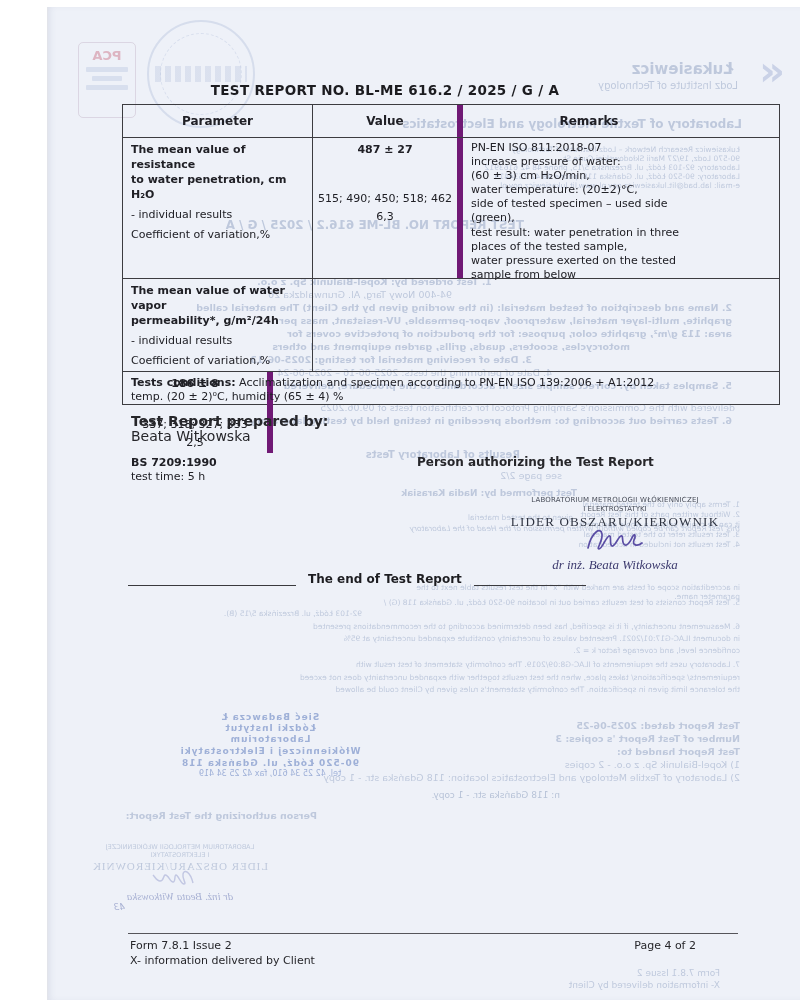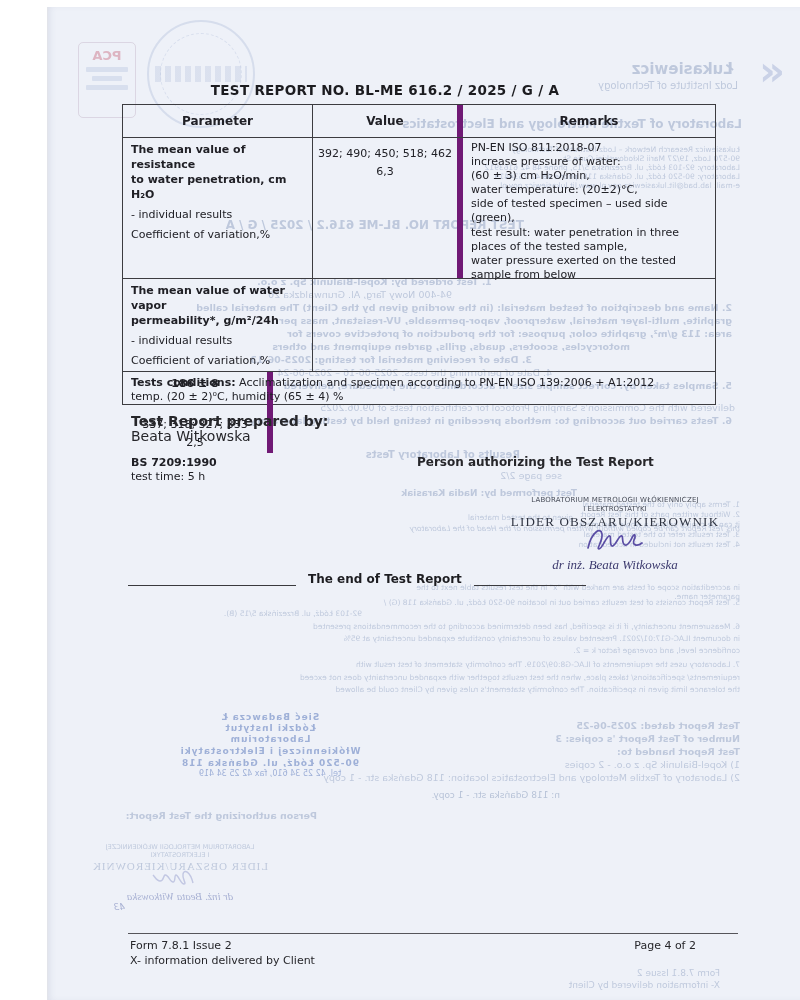--- a/index.html
+++ b/index.html
@@ -19,21 +19,21 @@
   .circle-ghost{position:absolute;left:147px;top:20px;width:104px;height:104px;border-radius:50%;
                 border:2px solid rgba(168,182,214,.35);}
   .circle-ghost::before{content:"";position:absolute;left:11px;top:11px;right:11px;bottom:11px;
                 border-radius:50%;border:1px dashed rgba(168,182,214,.32);}
   .circle-ghost::after{content:"";position:absolute;left:6px;top:44px;right:6px;height:16px;
                 background:repeating-linear-gradient(90deg,rgba(168,182,214,.28) 0 6px,transparent 6px 10px);}
   .ghost-sig{position:absolute;left:150px;top:866px;transform:scaleX(-1);}
   
   .title{position:absolute;left:88px;top:82px;width:594px;text-align:center;font-weight:bold;
          font-size:13.5px;letter-spacing:.3px;color:#1c1c20;}
-  .rpt-table{position:absolute;left:122px;top:104px;width:594px;border:1px solid #3c3c40;
+  .rpt-table{position:absolute;left:122px;top:104px;width:658px;border:1px solid #3c3c40;
              font-size:11px;color:#202026;box-sizing:border-box;}
   .trow{display:flex;}
   .trow + .trow{border-top:1px solid #3c3c40;}
   .c1{width:190px;border-right:1px solid #3c3c40;box-sizing:border-box;padding:4px 8px;}
   .c2{width:150px;border-right:6px solid #701a75;box-sizing:border-box;padding:4px 2px;text-align:center;}
   .c3{width:252px;box-sizing:border-box;padding:3px 8px;}
   .hrow{height:32px;}
   .hrow .hc{display:flex;align-items:center;justify-content:center;font-weight:bold;font-size:12px;}
   .r1{height:140px;} .r2{height:92px;flex-direction:column;}
   .b{font-weight:bold;}
@@ -152,21 +152,22 @@
     </div>
 
     <div class="trow r1">
       <div class="c1">
         <div class="param-title blk1">The mean value of resistance
 to water penetration, cm H₂O</div>
         <div class="pline">- individual results</div>
         <div class="pline">Coefficient of variation,%</div>
       </div>
       <div class="c2">
-        <div class="vline">392; 490; 450; 518; 462</div>
+        <div class="vmain blk1">487 ± 27</div>
+        <div class="vline">515; 490; 450; 518; 462</div>
         <div class="vline">6,3</div>
       </div>
       <div class="c3">
         <div class="rem pre">PN-EN ISO 811:2018-07
 increase pressure of water:
 (60 ± 3) cm H₂O/min,
 water temperature: (20±2)°C,
 side of tested specimen – used side
 (green),
 test result: water penetration in three

